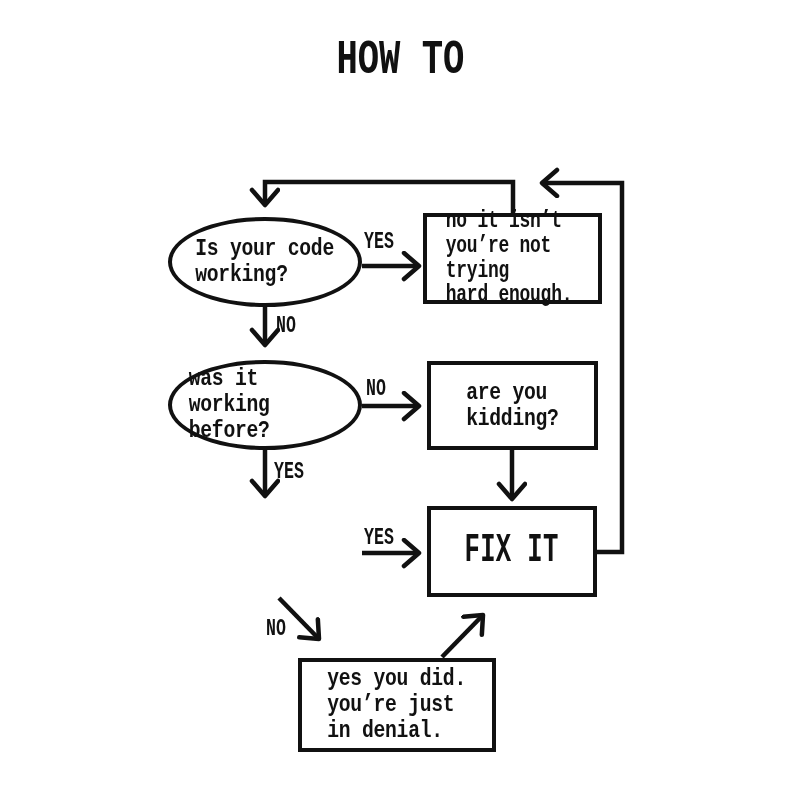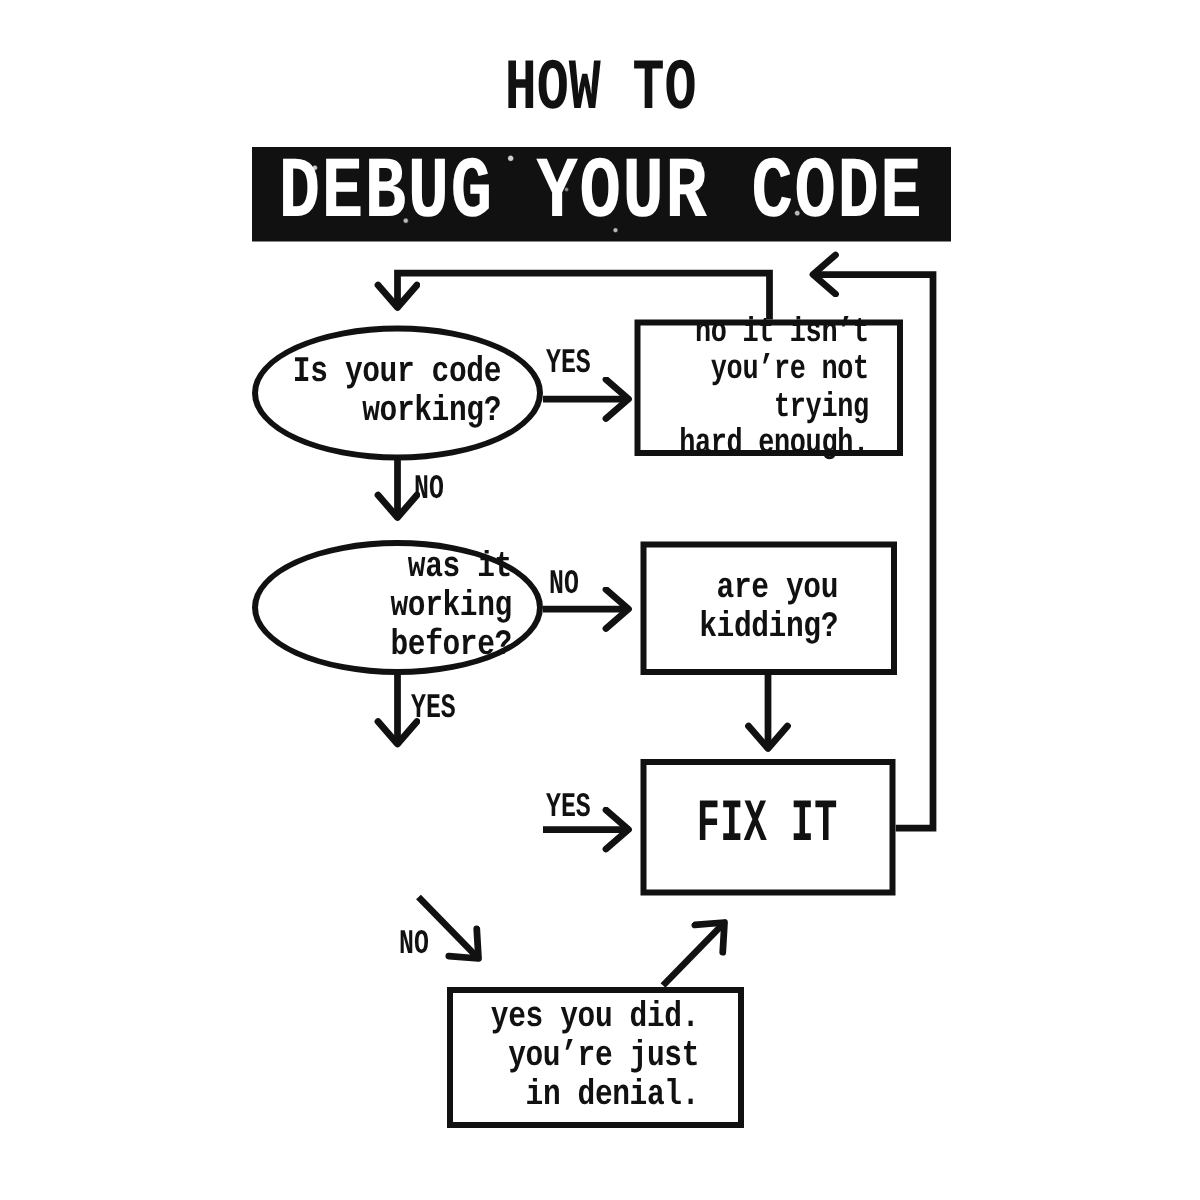--- a/index.html
+++ b/index.html
@@ -53,21 +53,21 @@
     white-space: nowrap;
   }
 
   
   .node {
     position: absolute;
     box-sizing: border-box;
     background: #ffffff;
     border: 4px solid #111111;
     display: flex; align-items: center; justify-content: center;
-    text-align: right;
+    text-align: left;
   }
   .ellipse { border-radius: 50%; }
   .node-text {
     font-weight: 700;
     font-size: 24px;
     line-height: 1.07;
     letter-spacing: -0.3px;
     white-space: pre-line;
     transform: scaleX(0.82);
     transform-origin: 50% 50%;
@@ -98,23 +98,20 @@
   .arrows { position: absolute; left: 0; top: 0; }
   .arrows path { stroke: #111111; stroke-width: 4.5; fill: none; }
 </style>
 </head>
 <body>
 
 <div class="stage">
 
   <div class="kicker">
     <span>HOW TO</span>
-  </div>
-  <div class="banner">
-    <span>DEBUG YOUR CODE</span>
   </div>
 
   <svg class="arrows" width="800" height="800" viewBox="0 0 800 800">
     <defs>
       <marker id="ah" markerUnits="userSpaceOnUse" markerWidth="32" markerHeight="32" refX="21" refY="15" orient="auto">
         <path d="M6,2 L21,15 L6,28" fill="none" stroke="#111111" stroke-width="4.5" stroke-linecap="round" stroke-linejoin="round"></path>
       </marker>
     </defs>
 
     <path d="M513,215 L513,182 L265,182 L265,205" marker-end="url(#ah)"></path>

